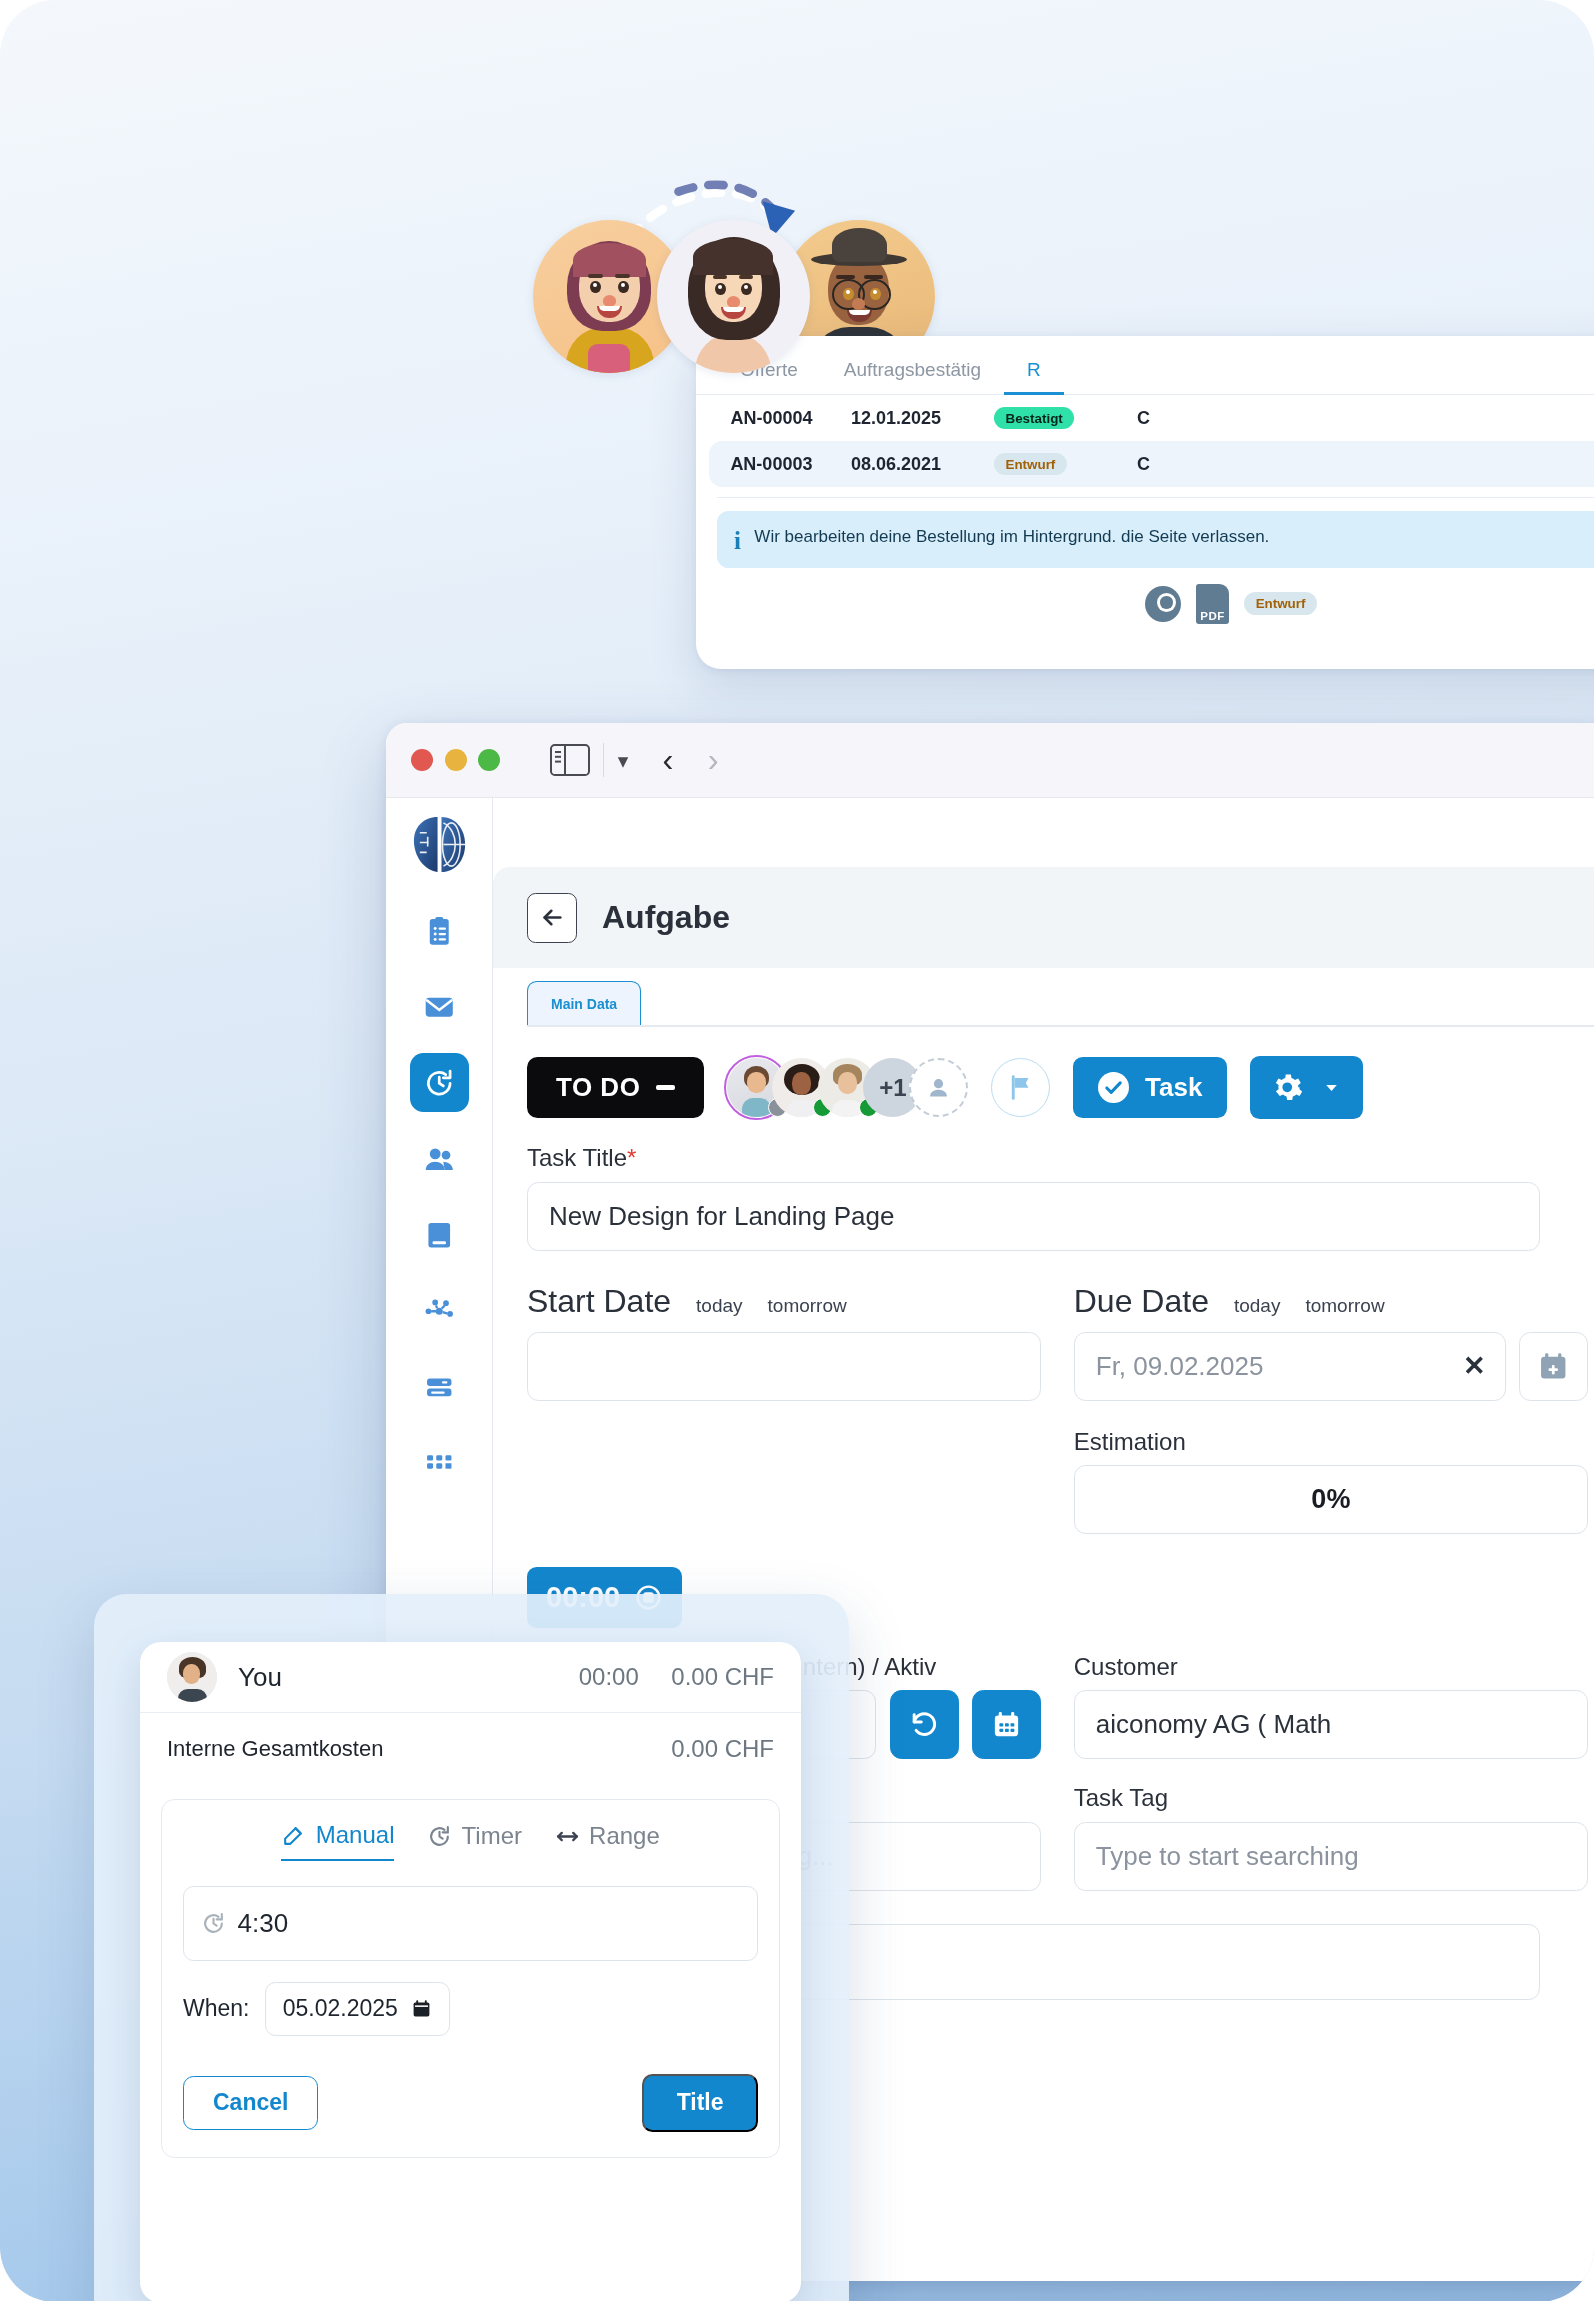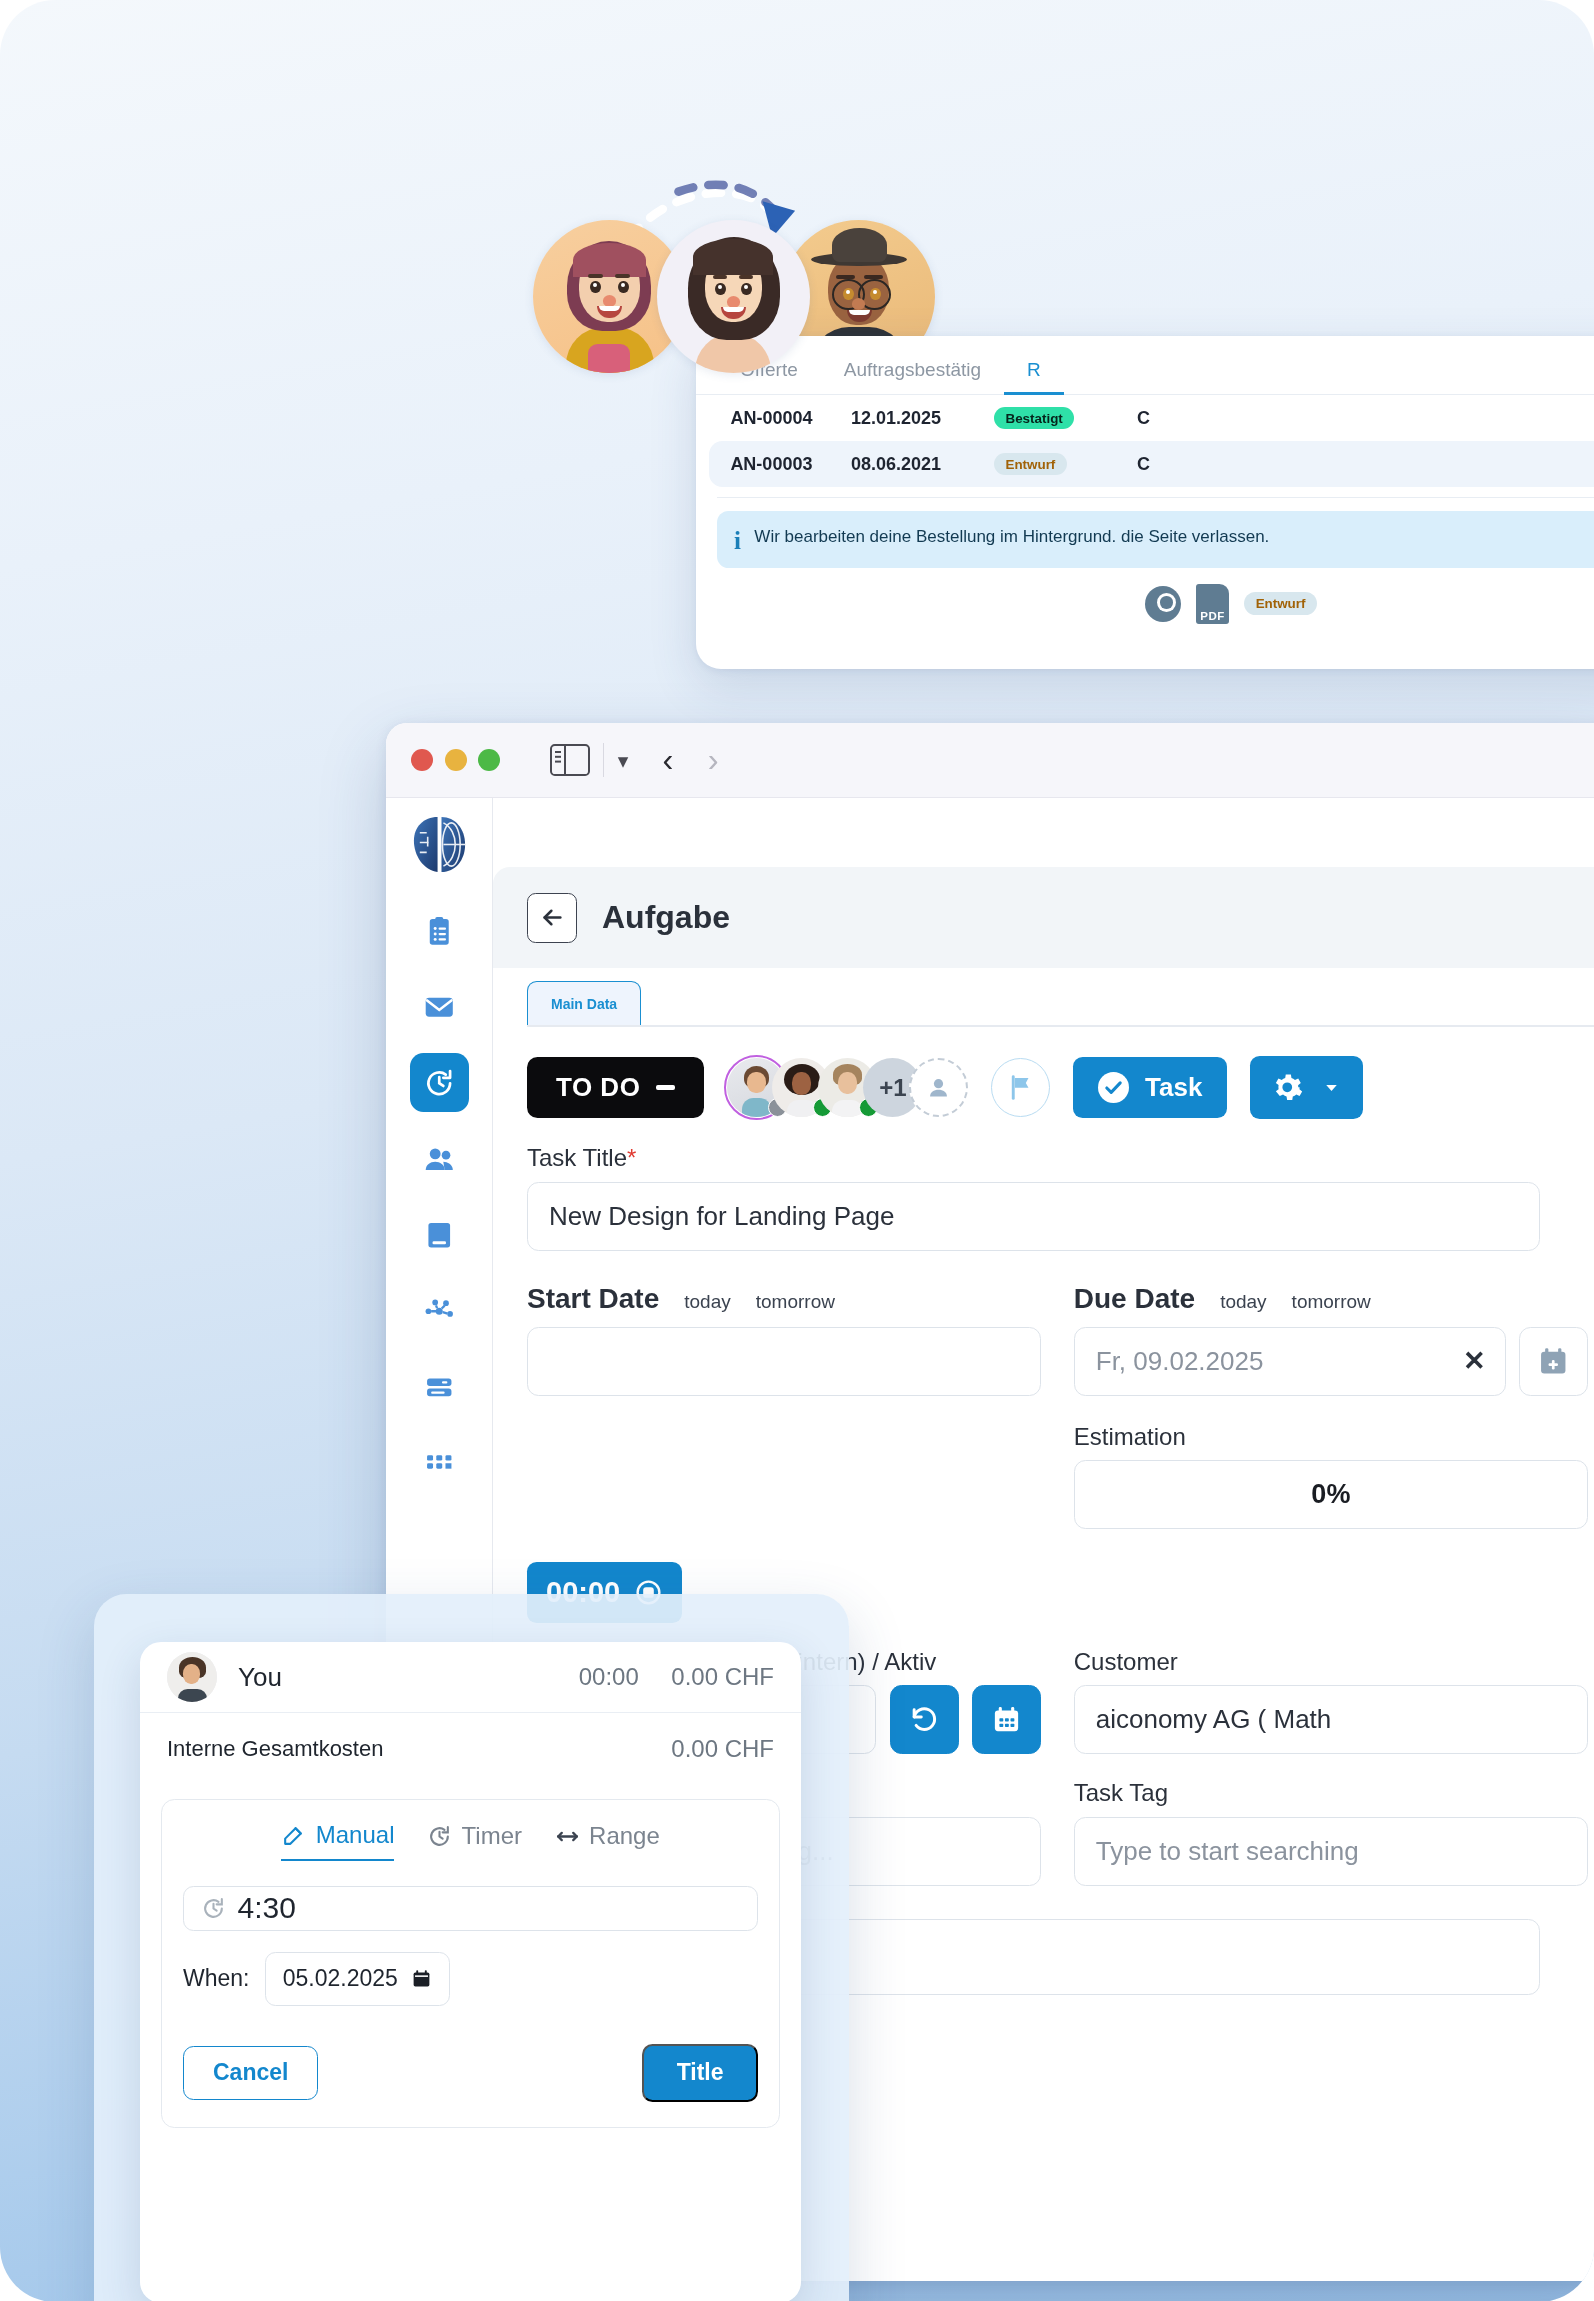--- a/index.html
+++ b/index.html
@@ -148,21 +148,21 @@
   .gear-btn{background:#1387cd;color:#fff;border-radius:9.6px;display:flex;align-items:center;gap:17px;padding:15.3px 21px;font-size:27px;}
 
   .fld-label{font-size:24px;color:#2b313b;margin:25px 0 9.6px 0;}
   .fld-label .req{color:#e03b32;}
   .inp{border:1.4px solid #dde3ea;border-radius:11.5px;height:69px;display:flex;align-items:center;padding:0 21px;font-size:26px;color:#2b313b;background:#fff;}
   .inp.ph{color:#8b939e;}
 
   .row2{display:flex;gap:32.5px;}
   .col{flex:1;min-width:0;}
   .lbl-row{display:flex;align-items:baseline;gap:25px;}
-  .lbl-row .lbl{font-size:28px;color:#2b313b;font-weight:700;text-align:center;}
+  .lbl-row .lbl{font-size:32px;color:#2b313b;font-weight:400;text-align:center;}
   .lbl-row .quick{font-size:19px;color:#3b4350;}
 
   .inp-with-x{position:relative;}
   .inp-with-x .xb{position:absolute;right:19px;top:50%;transform:translateY(-50%);font-size:27px;color:#2b313b;font-weight:700;}
   .sq-btn{width:69px;height:69px;border:1.4px solid #dde3ea;border-radius:11.5px;display:flex;align-items:center;justify-content:center;background:#fff;}
   .sq-btn.filled{background:#1387cd;border-color:#1387cd;}
   .pct{font-size:27px;font-weight:700;color:#1a1d23;text-align:center;width:100%;}
 
   .timer-chip{background:#1387cd;color:#fff;border-radius:9.6px;height:61px;display:flex;align-items:center;gap:13.4px;padding:0 19px;font-size:29px;font-weight:700;}
 
@@ -182,21 +182,21 @@
   .tp-row.border{border-bottom:1px solid #e9eef4;}
   .tp-ava{width:50px;height:50px;border-radius:50%;overflow:hidden;background:#eceef2;margin-right:21px;}
   .tp-name{font-size:26px;color:#1f252e;flex:1;}
   .tp-num{font-size:24px;color:#6d7782;margin-left:32.5px;}
   .tp-label{font-size:22px;color:#1f252e;flex:1;}
   #tp-card{margin:15.3px 21px 0 21px;border:1.4px solid #e4e9ef;border-radius:13.4px;padding:21px 21px 25px 21px;}
   #tp-tabs{display:flex;gap:32.5px;justify-content:center;margin-bottom:25px;}
   .tp-tab{display:flex;align-items:center;gap:9.6px;font-size:24px;color:#7b848f;padding-bottom:9.6px;}
   .tp-tab.active{color:#1387cd;border-bottom:2.9px solid #1387cd;}
   .tp-tab svg{width:25px;height:25px;}
-  #tp-duration{border:1.4px solid #dde3ea;border-radius:10.5px;height:45px;display:flex;align-items:center;gap:11.5px;padding:0 17px;font-size:30px;color:#1f252e;}
+  #tp-duration{border:1.4px solid #dde3ea;border-radius:10.5px;height:75px;display:flex;align-items:center;gap:11.5px;padding:0 17px;font-size:26px;color:#1f252e;}
   #tp-when{display:flex;align-items:center;gap:15.3px;margin-top:21px;}
   #tp-when .w-lbl{font-size:23px;color:#1f252e;}
   #tp-when .w-box{border:1.4px solid #dde3ea;border-radius:10.5px;height:54px;display:flex;align-items:center;gap:13.4px;padding:0 17px;font-size:23px;color:#1f252e;}
   #tp-foot{display:flex;align-items:center;justify-content:space-between;margin-top:38px;}
   .btn-out{border:1.7px solid #1387cd;color:#1387cd;background:#fff;border-radius:10.5px;padding:12.4px 29px;font-size:23px;font-weight:700;}
   .btn-fill{background:#1387cd;color:#fff;border-radius:10.5px;padding:13.4px 32.5px;font-size:23px;font-weight:700;}
 
   .mono{font-variant-numeric:tabular-nums;}
 </style>
 </head>

